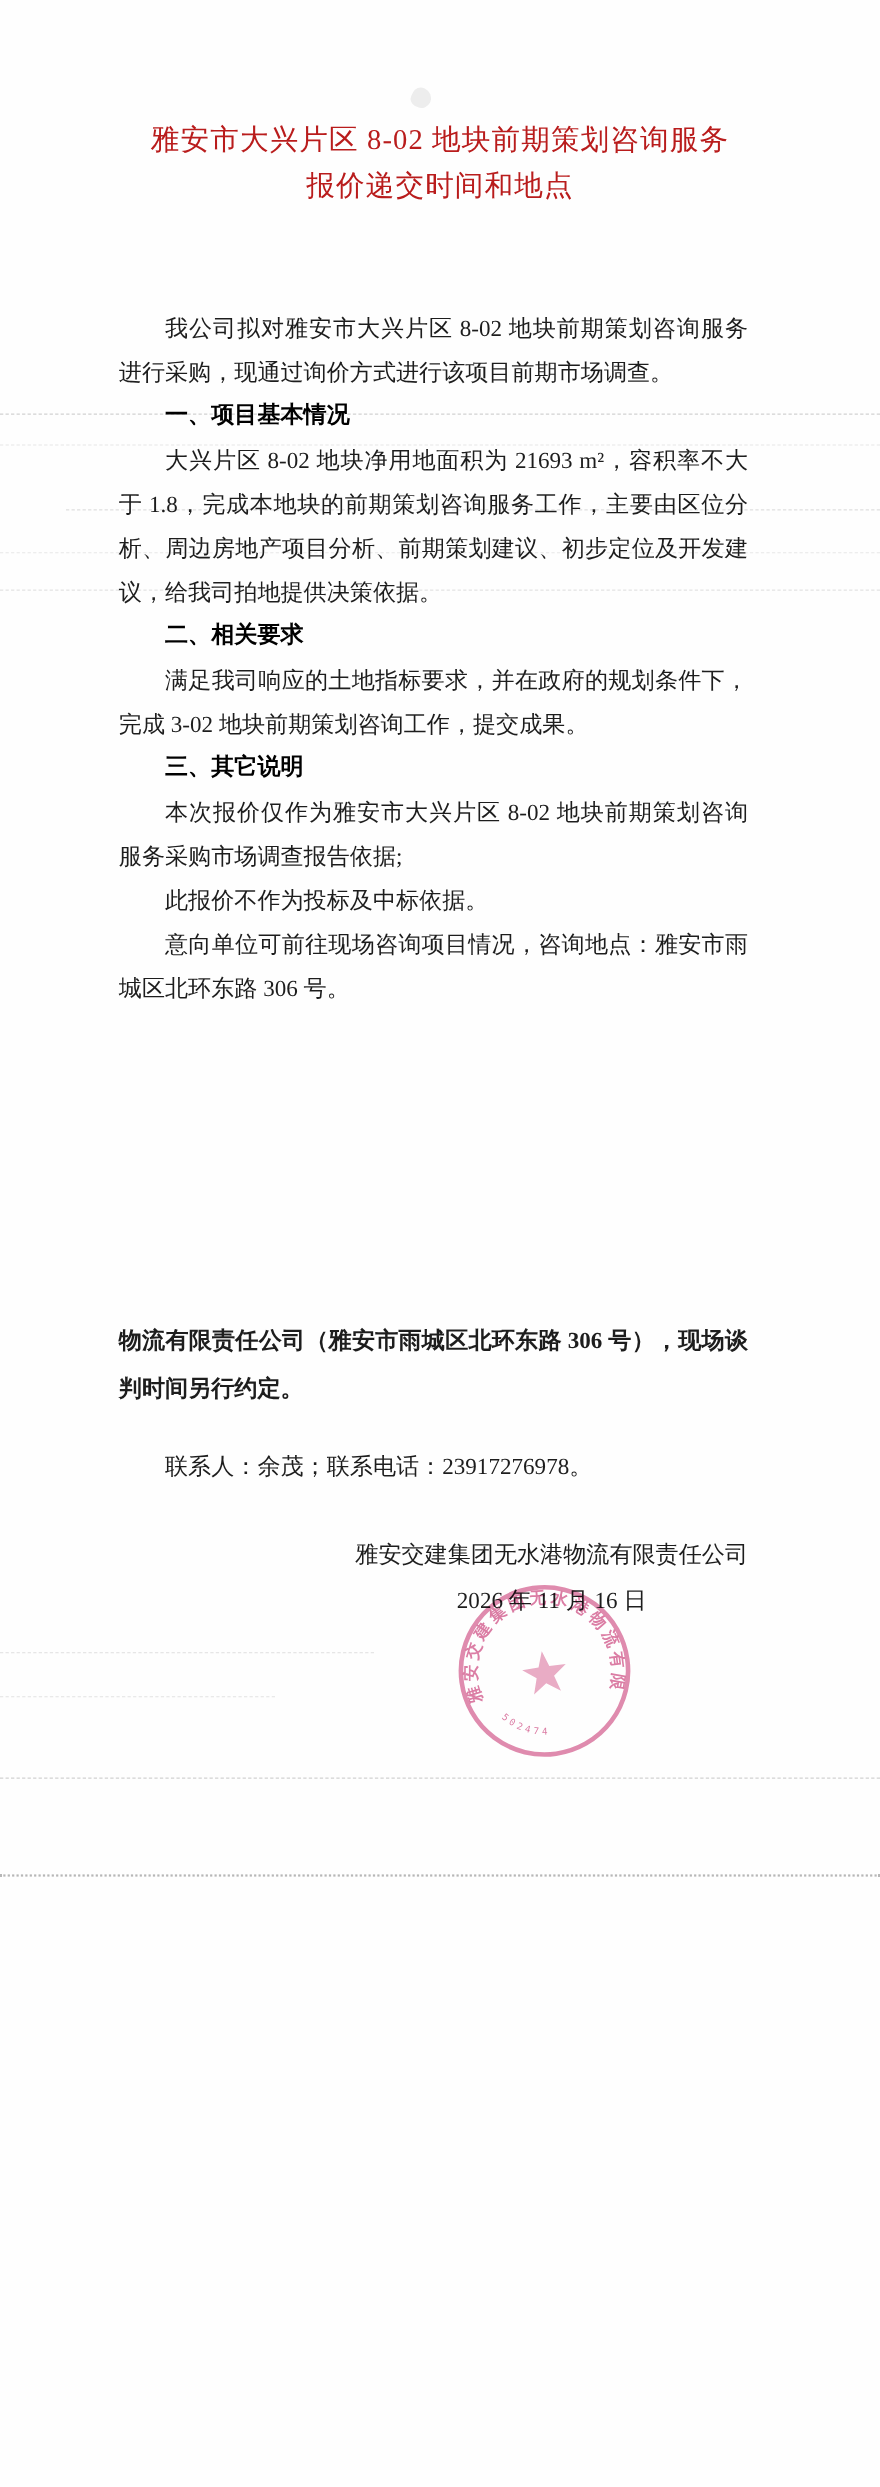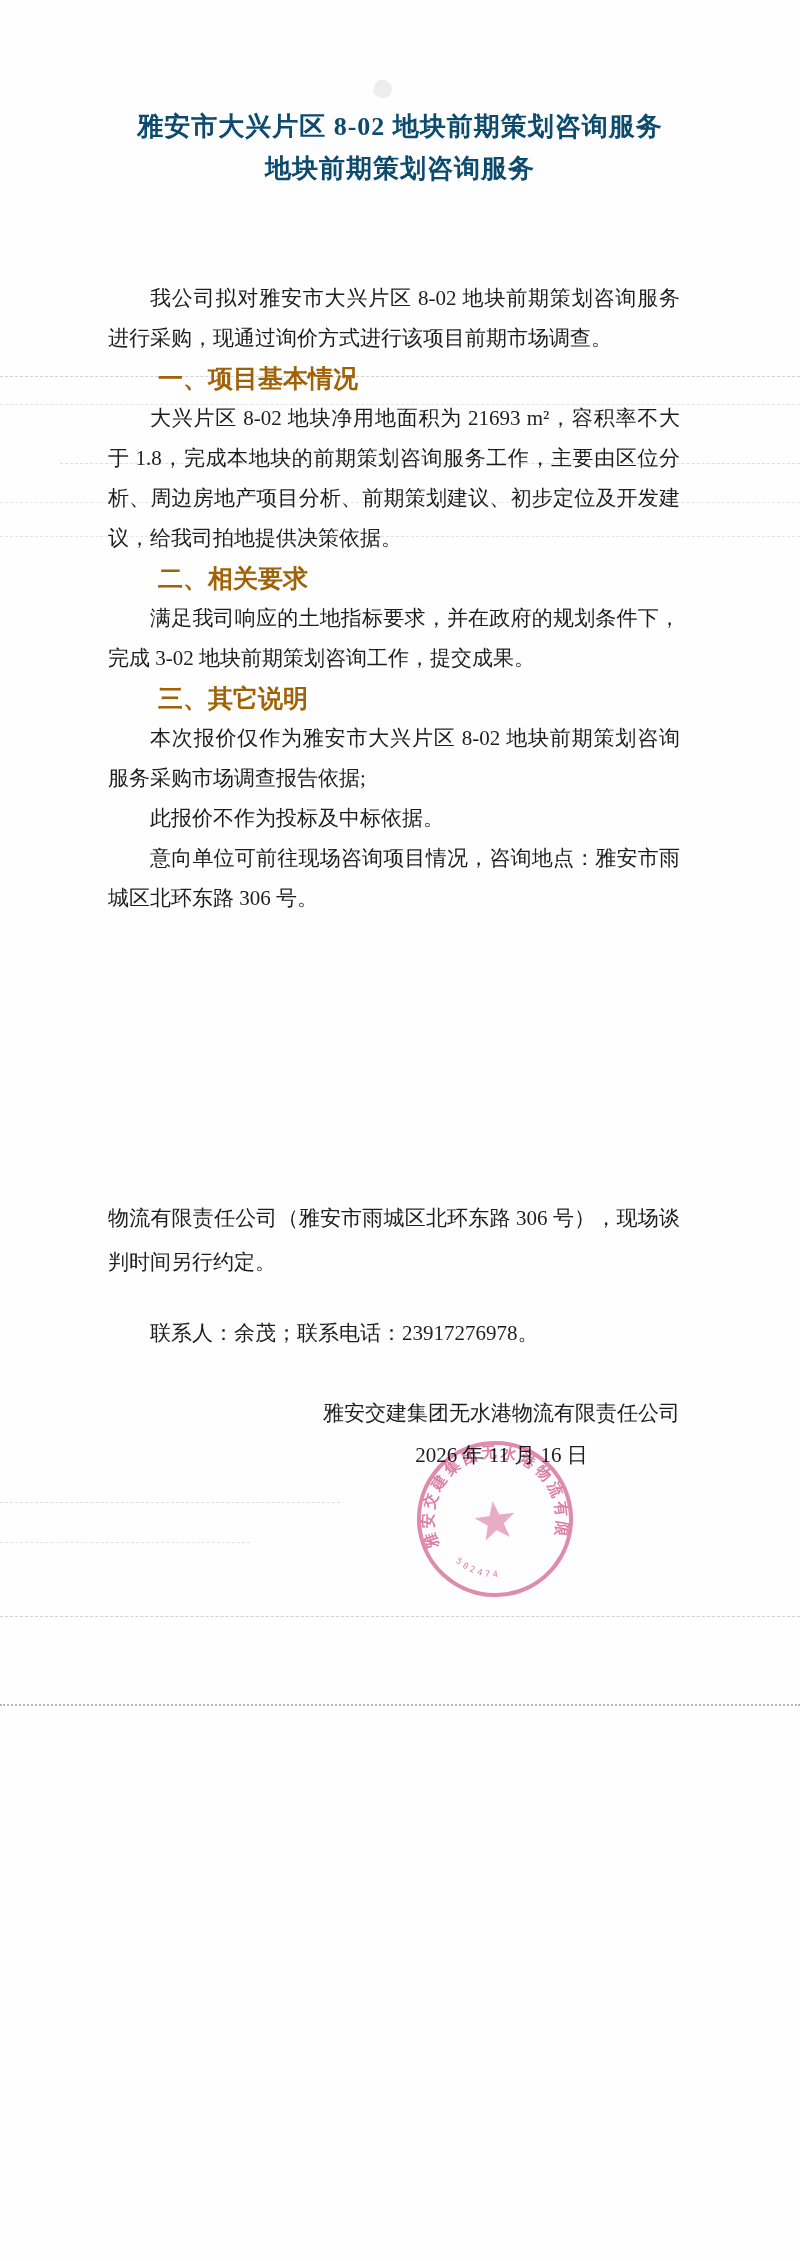--- a/index.html
+++ b/index.html
@@ -7,35 +7,35 @@
   body {
     width:800px; height:2261px; position:relative; overflow:hidden;
     font-family:"Liberation Serif","DejaVu Serif",serif;
     color:#1d1d1d;
   }
   .page {
     position:relative; width:800px; height:2261px; background:#fefefe;
   }
   .doc-title {
     padding-top:106px; text-align:center;
-    font-size:26px; line-height:42px; font-weight:bold;
-    color:#0c4a6e; letter-spacing:1px;
+    font-size:26px; line-height:42px; font-weight:normal;
+    color:#b91c1c; letter-spacing:1px;
   }
   .content {
     position:relative; z-index:2;
     padding:0 120px 0 108px;
     font-size:21px; line-height:40px;
     text-align:justify;
   }
   .content p { text-indent:2em; }
-  .content p.noindent { text-indent:0; }
+  .content p.noindent { text-indent:0;font-weight:bold; }
   .heading {
     font-family:Liberation Sans, sans-serif;
-    font-weight:bold; font-size:25px; line-height:40px;
-    text-indent:2em; color:#a16207; text-align:left;
+    font-weight:bold; font-size:21px; line-height:40px;
+    text-indent:2em; color:#000000; text-align:left;
   }
   .intro { margin-top:88px; }
   .page-gap { height:278px; }
   .cont-par { line-height:44px; }
   .contact { margin-top:27px; line-height:44px; }
   .signature {
     margin-top:37px; display:flex; flex-direction:column; align-items:flex-end;
     line-height:42px;
   }
   .sig-inner { display:inline-block; text-align:center; }
@@ -74,21 +74,21 @@
   <div class="artifact a3"></div>
   <div class="artifact a4"></div>
   <div class="artifact a5"></div>
   <div class="artifact a6"></div>
   <div class="artifact a7"></div>
   <div class="artifact a8"></div>
   <div class="artifact a9"></div>
 
   <div class="doc-title">
     <div>雅安市大兴片区 8-02 地块前期策划咨询服务</div>
-    <div>地块前期策划咨询服务</div>
+    <div>报价递交时间和地点</div>
   </div>
 
   <div class="content">
     <p class="intro">我公司拟对雅安市大兴片区 8-02 地块前期策划咨询服务进行采购，现通过询价方式进行该项目前期市场调查。</p>
 
     <div class="heading">一、项目基本情况</div>
     <p>大兴片区 8-02 地块净用地面积为 21693 m²，容积率不大于 1.8，完成本地块的前期策划咨询服务工作，主要由区位分析、周边房地产项目分析、前期策划建议、初步定位及开发建议，给我司拍地提供决策依据。</p>
 
     <div class="heading">二、相关要求</div>
     <p>满足我司响应的土地指标要求，并在政府的规划条件下，完成 3-02 地块前期策划咨询工作，提交成果。</p>

